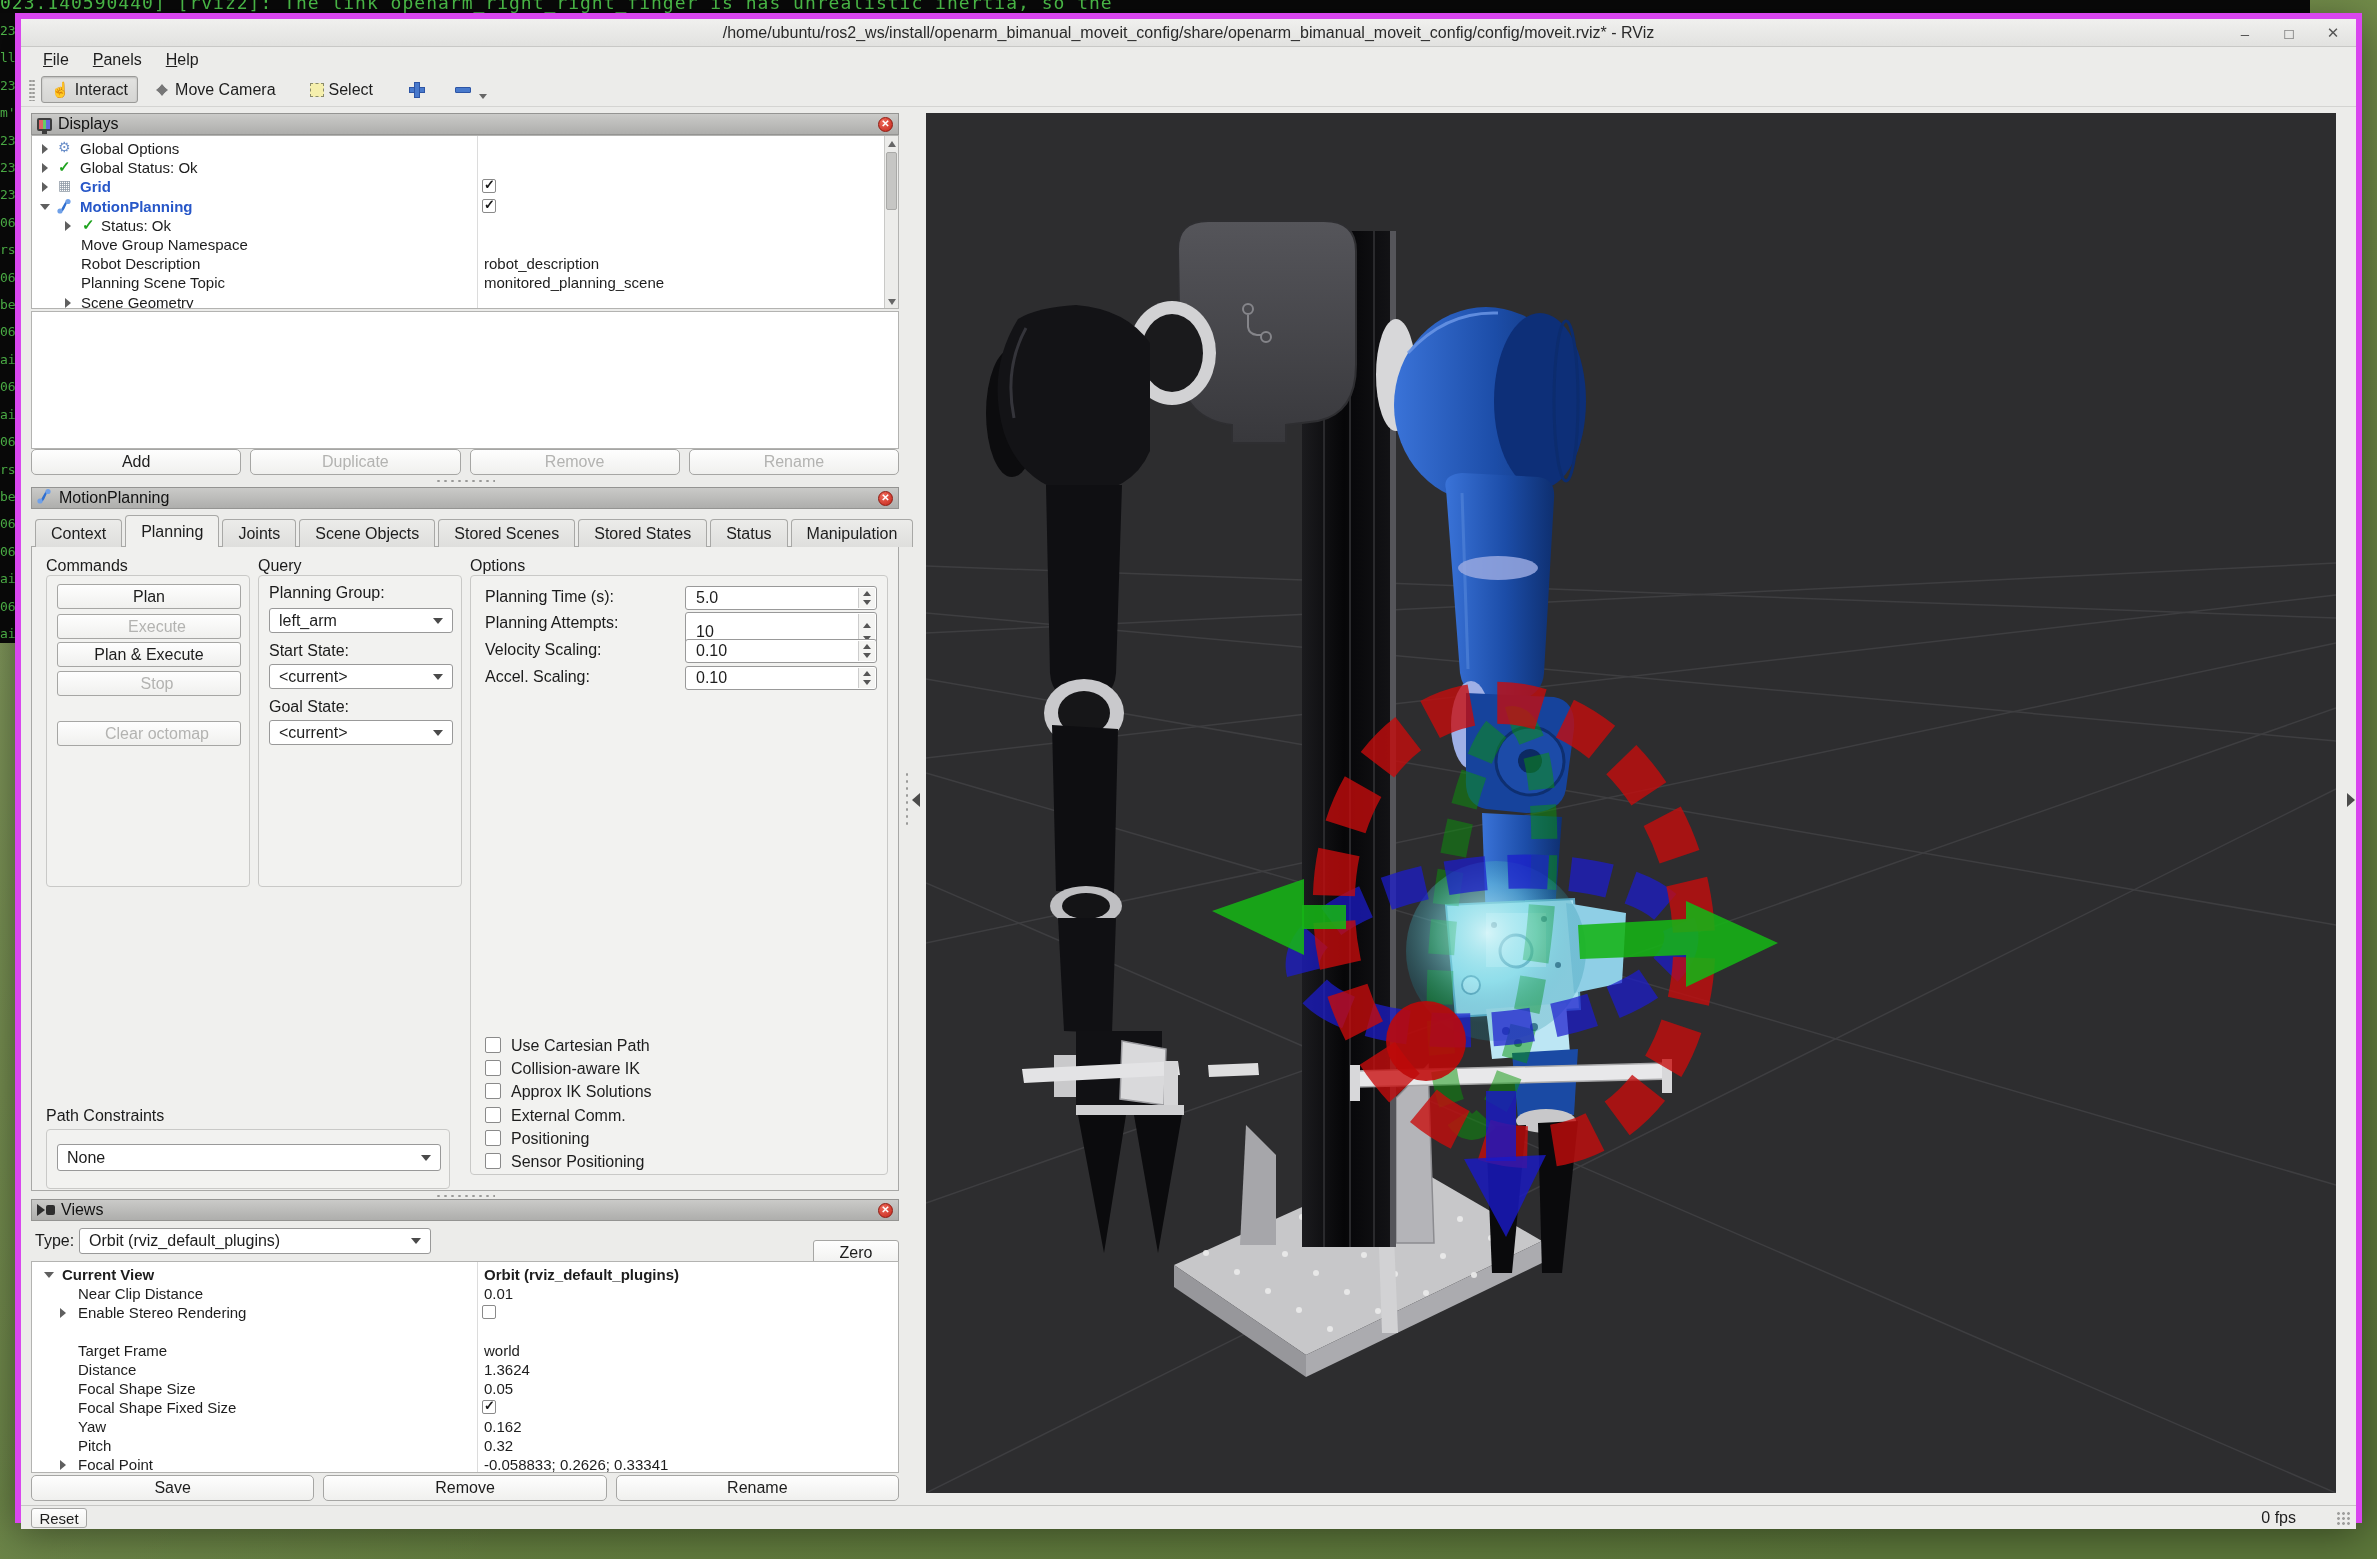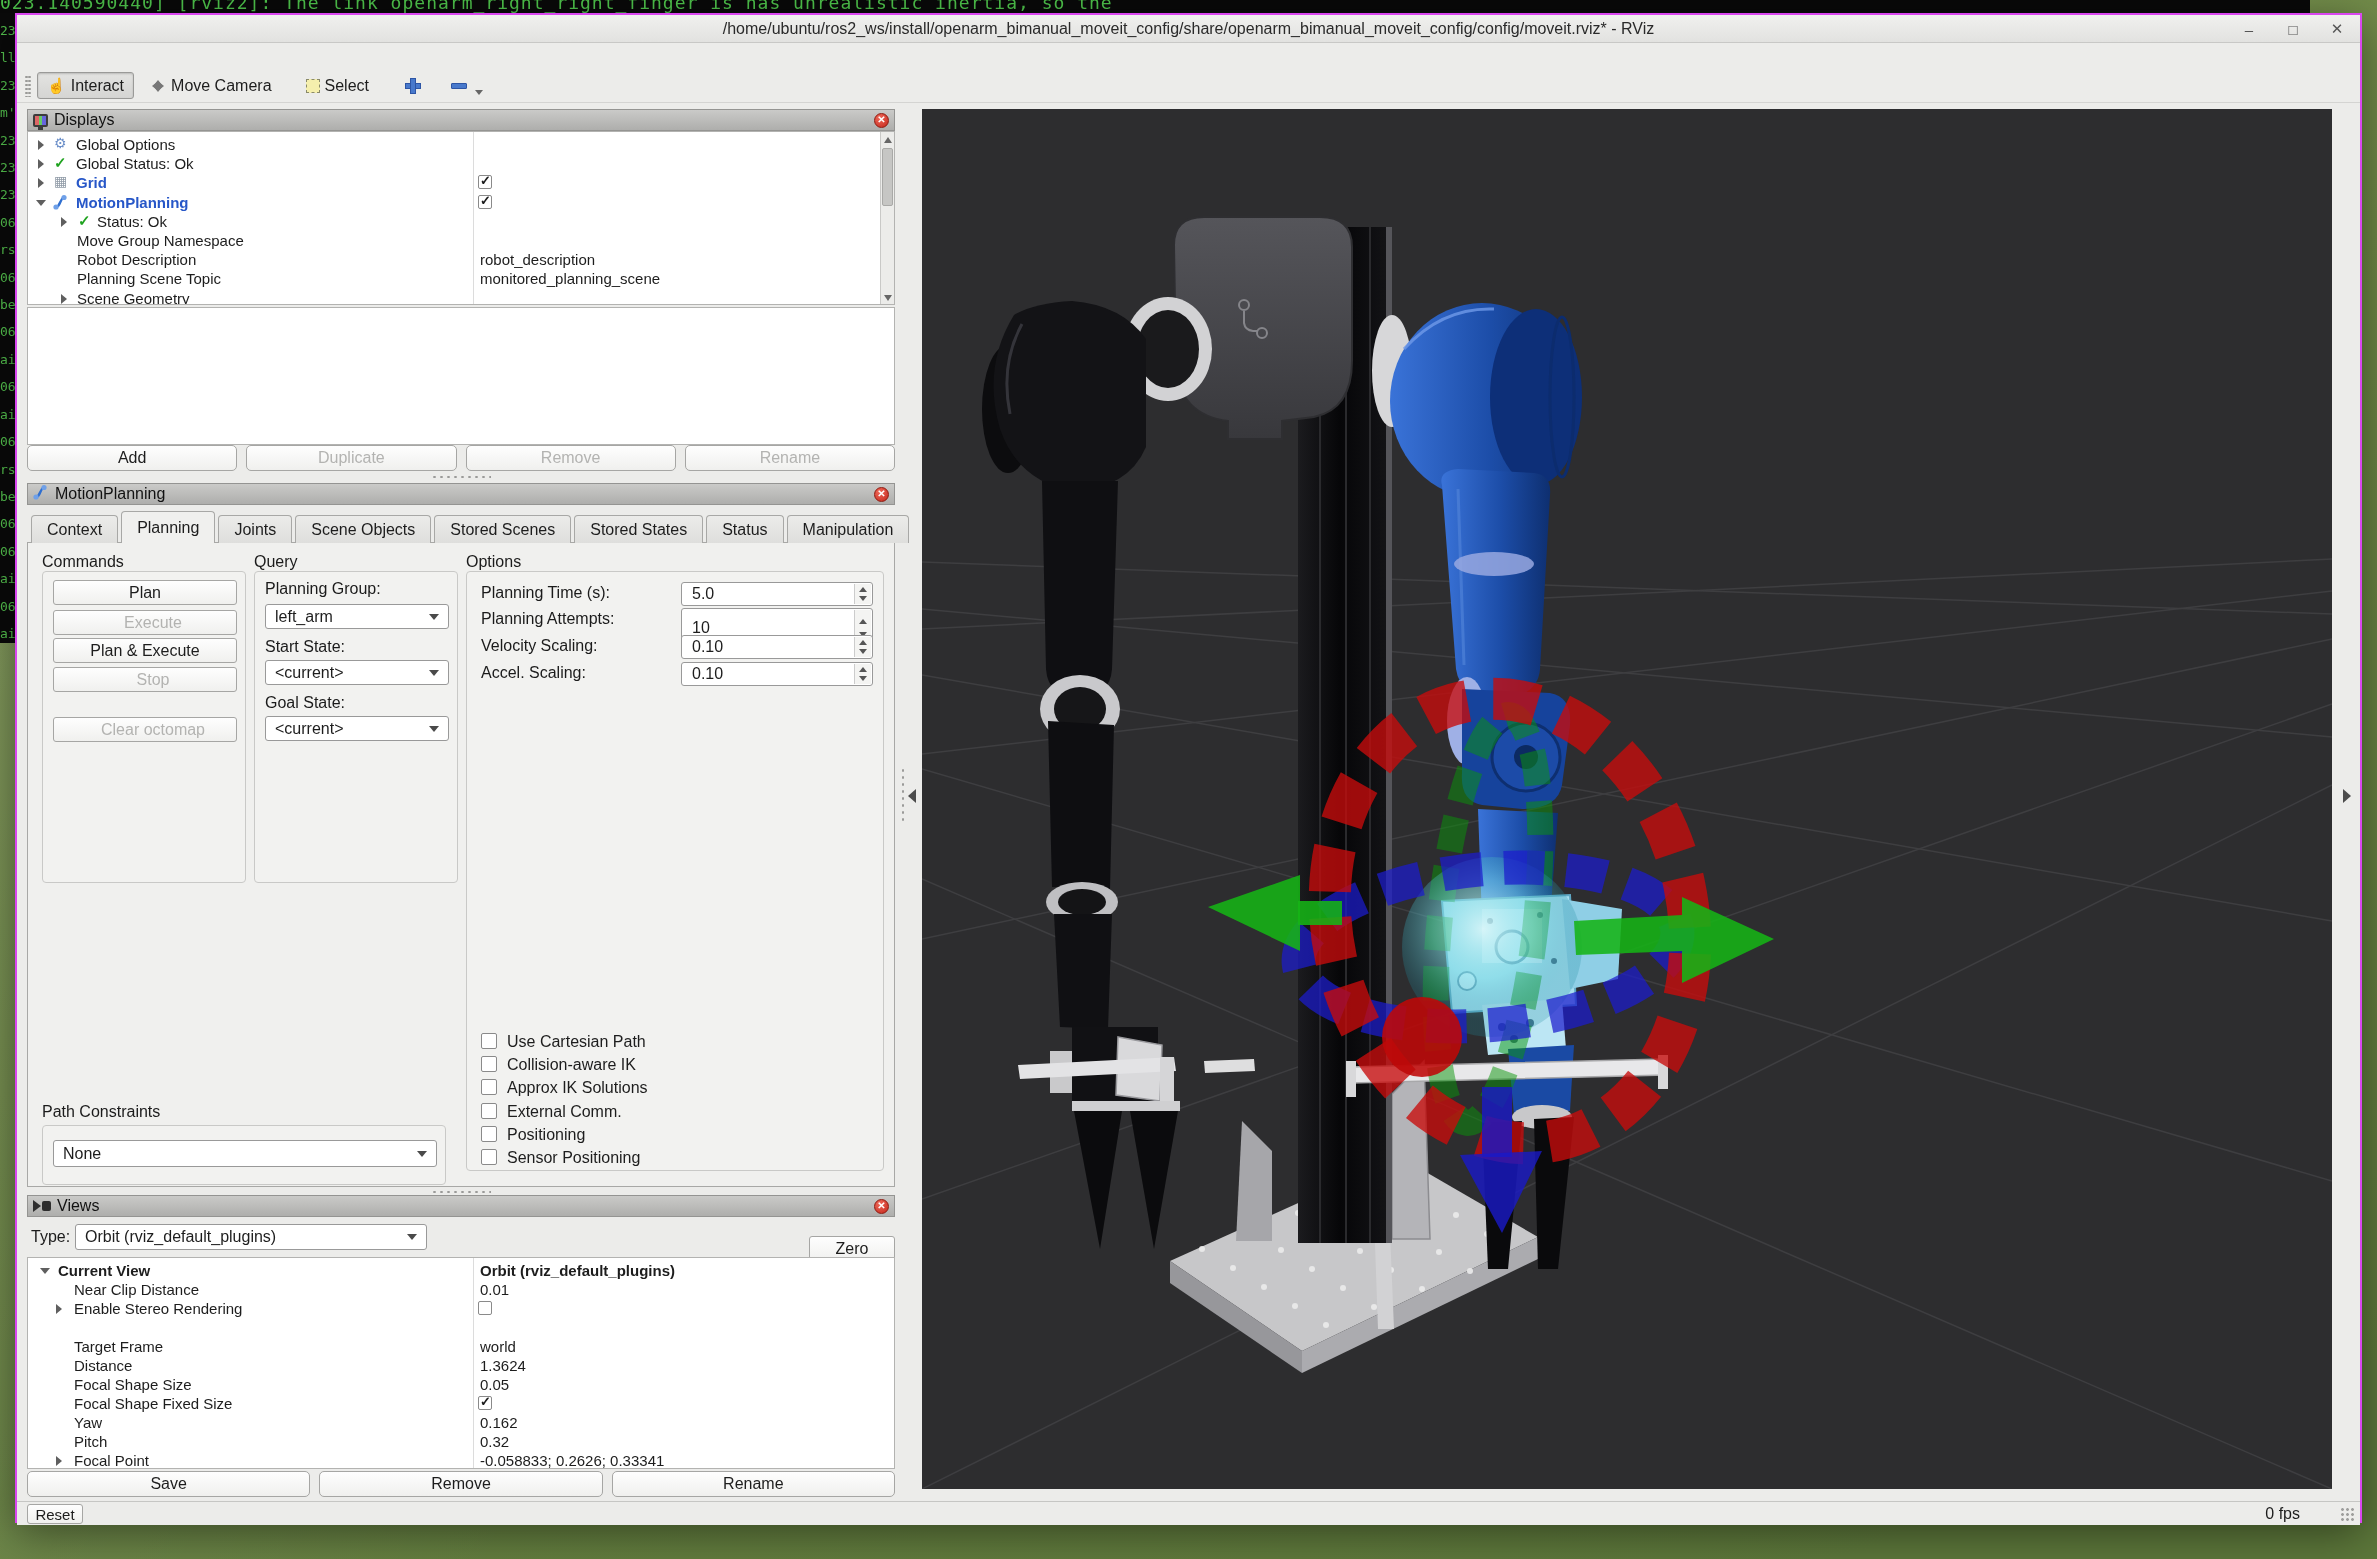--- a/index.html
+++ b/index.html
@@ -16,21 +16,21 @@
   
   #term-top { left:0; top:0; width:2310px; height:13px; background:#090909; overflow:hidden; }
   #term-top span { display:block; font-family:"DejaVu Sans Mono", monospace; font-size:18px;
     color:#4ec34b; white-space:nowrap; transform:translateY(-8px); letter-spacing:1px; }
   #term-left { left:0; top:13px; width:15px; height:630px; background:#0a0a0a; overflow:hidden; }
   #term-left span { display:block; font-family:"DejaVu Sans Mono", monospace; font-size:13px;
     line-height:27.4px; color:#55c44f; white-space:pre-line; padding-top:4px; }
 
   
   #rviz-window { left:15px; top:13px; width:2347px; height:1510px; background:#ececea;
-    border:2px solid #d946ef; box-shadow:0 10px 40px rgba(0,0,0,.45); }
+    border:6px solid #d946ef; box-shadow:0 10px 40px rgba(0,0,0,.45); }
 
   .titlebar { left:0; top:0; width:100%; height:28px; background:linear-gradient(#f0f0ee,#e2e2e0);
     border-bottom:1px solid #c8c8c6; display:flex; align-items:center; justify-content:center;
     font-size:16px; color:#2a2a2a; }
   .win-controls { position:absolute; right:14px; top:0; height:28px; display:flex; gap:26px; align-items:center; }
   .win-controls span { font-size:15px; color:#555; width:18px; text-align:center; }
 
   .menubar { left:0; top:28px; width:100%; height:26px; background:#ececea; display:flex;
     align-items:center; padding-left:12px; gap:4px; font-size:16px; }
   .menu-item { display:inline-block; padding:2px 10px; }
@@ -180,20 +180,25 @@
 
   <div class="abs titlebar">
     <span>/home/ubuntu/ros2_ws/install/openarm_bimanual_moveit_config/share/openarm_bimanual_moveit_config/config/moveit.rviz* - RViz</span>
     <div class="win-controls">
       <span>–</span>
       <span>□</span>
       <span>✕</span>
     </div>
   </div>
 
+  <div class="abs menubar">
+    <span class="menu-item mnemonic">File</span>
+    <span class="menu-item mnemonic">Panels</span>
+    <span class="menu-item mnemonic">Help</span>
+  </div>
 
   <div class="abs toolbar">
     <div class="tb-handle"></div>
     <div class="tbtn active">
       <span class="hand-icon">☝</span>
       <span>Interact</span>
     </div>
     <div class="tbtn" style="margin-left:6px">
       <span class="move-icon">
           <i class="n"></i>

